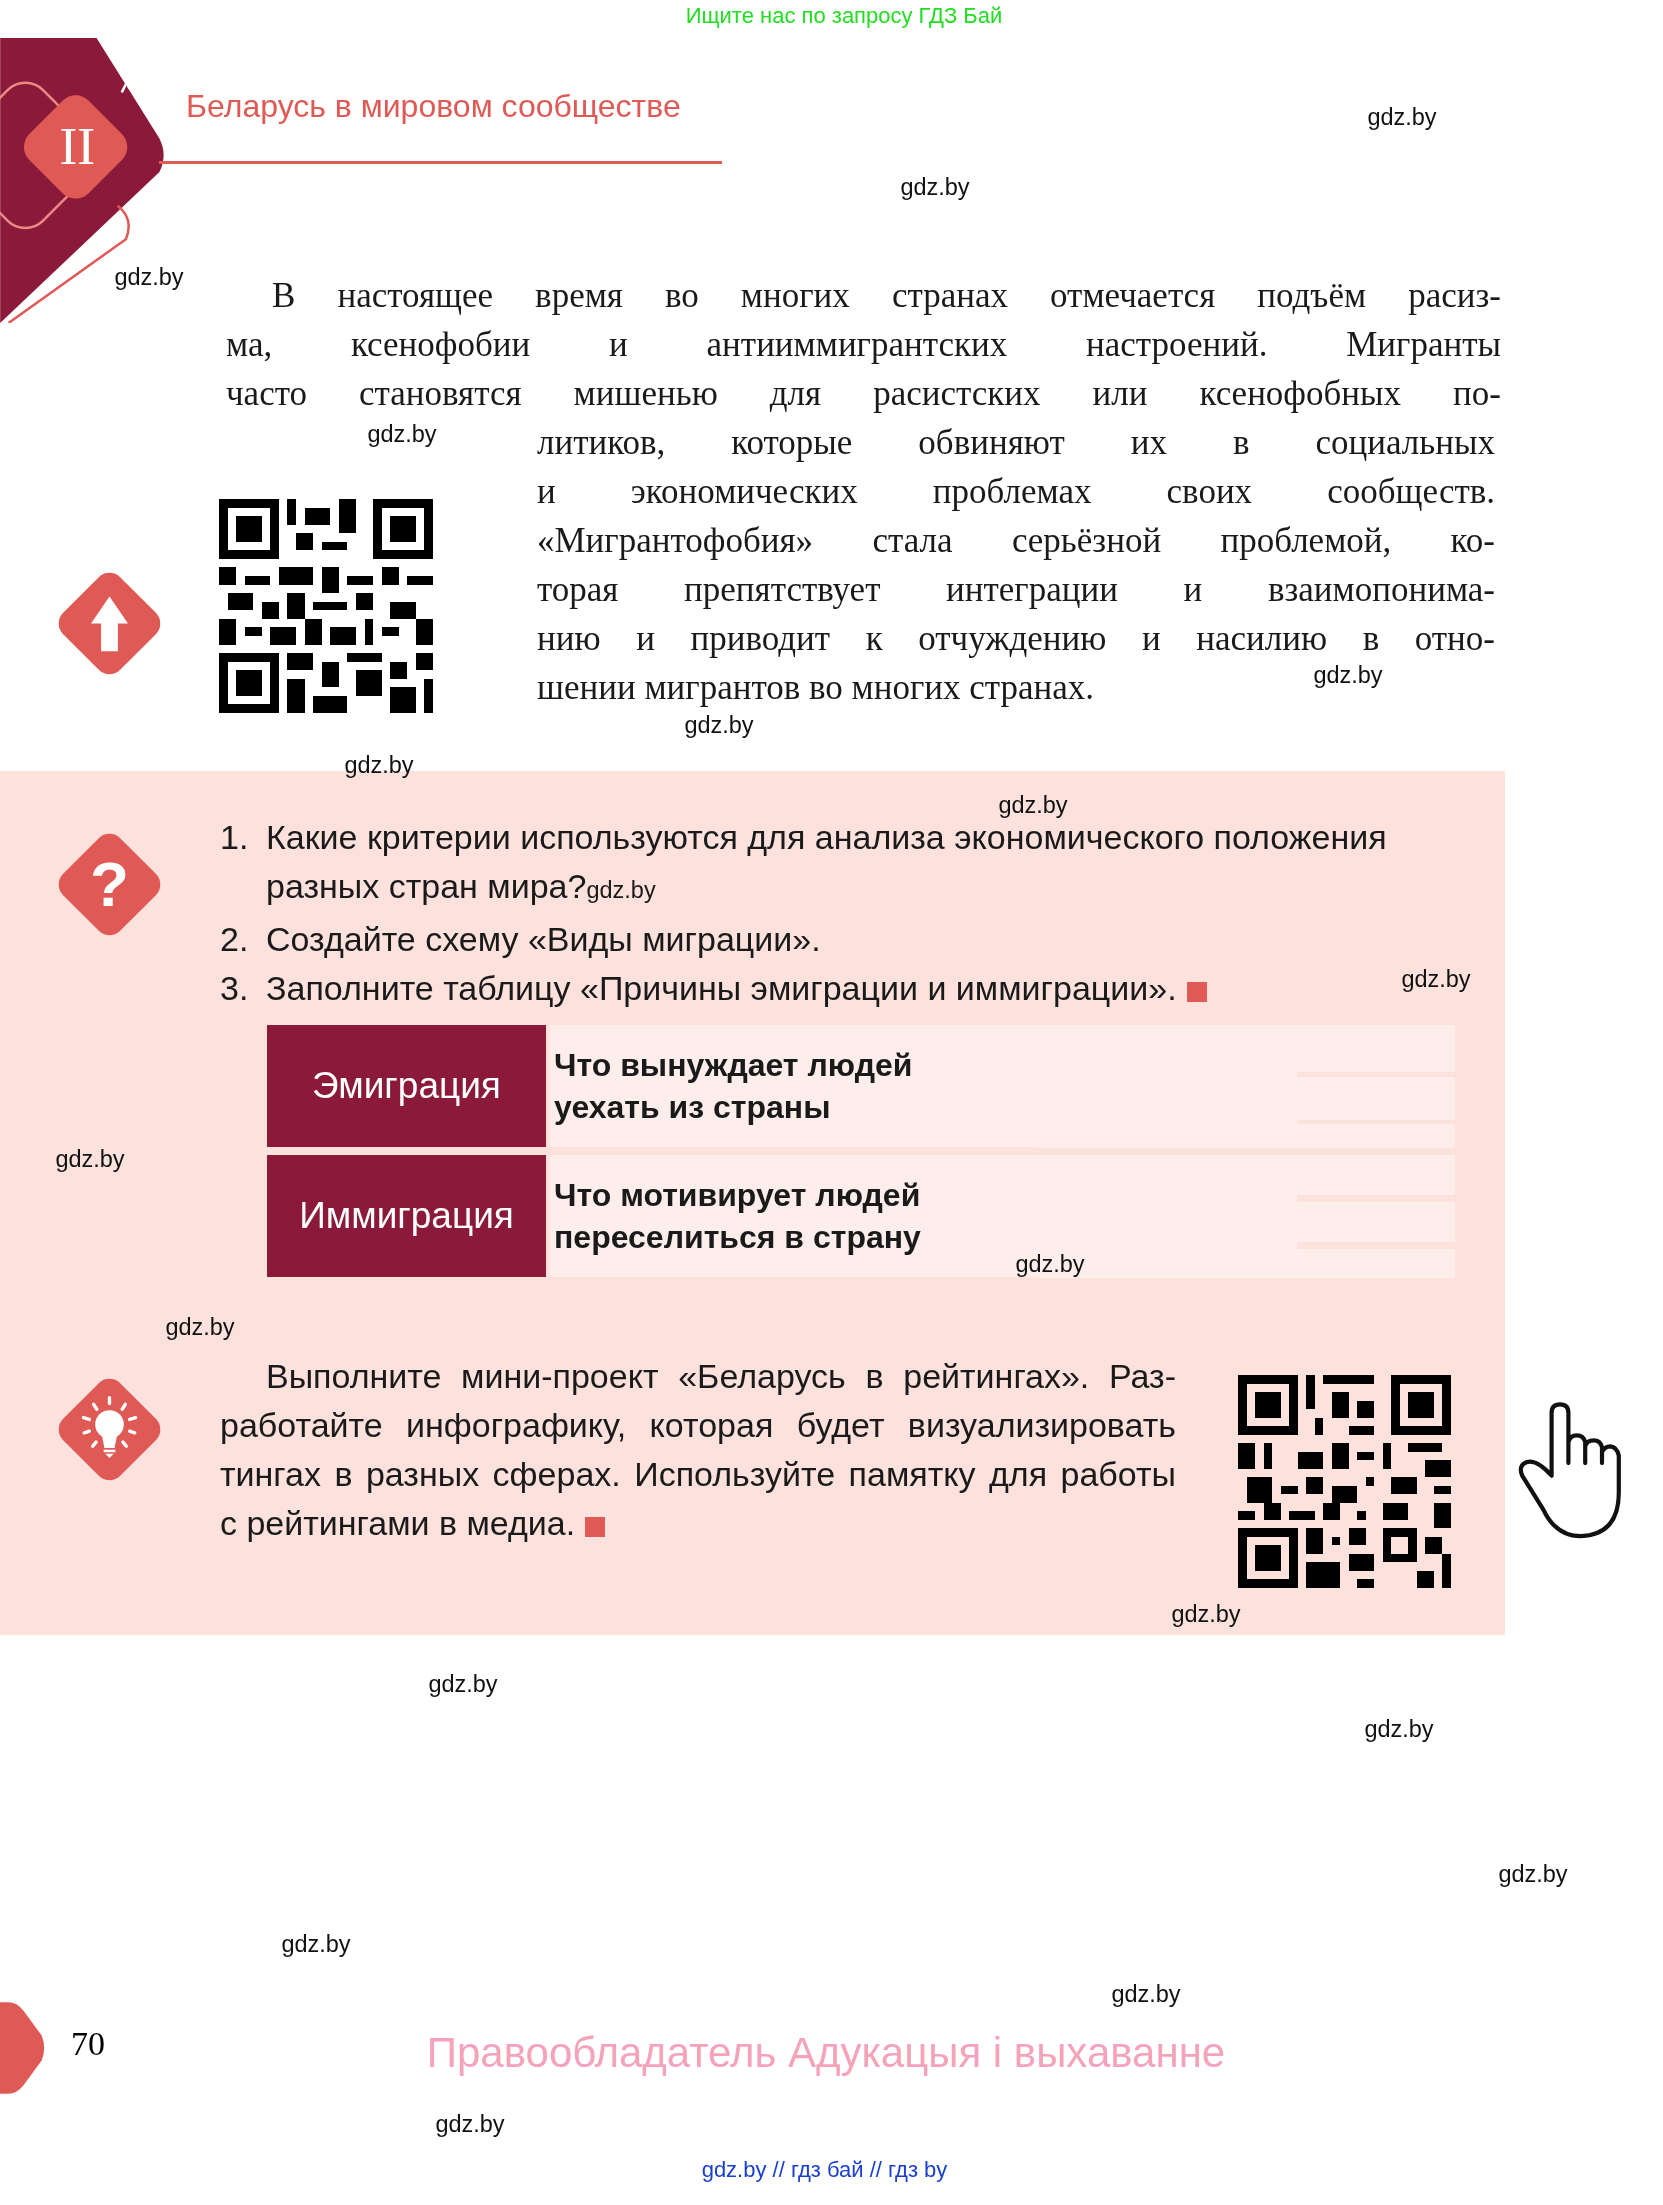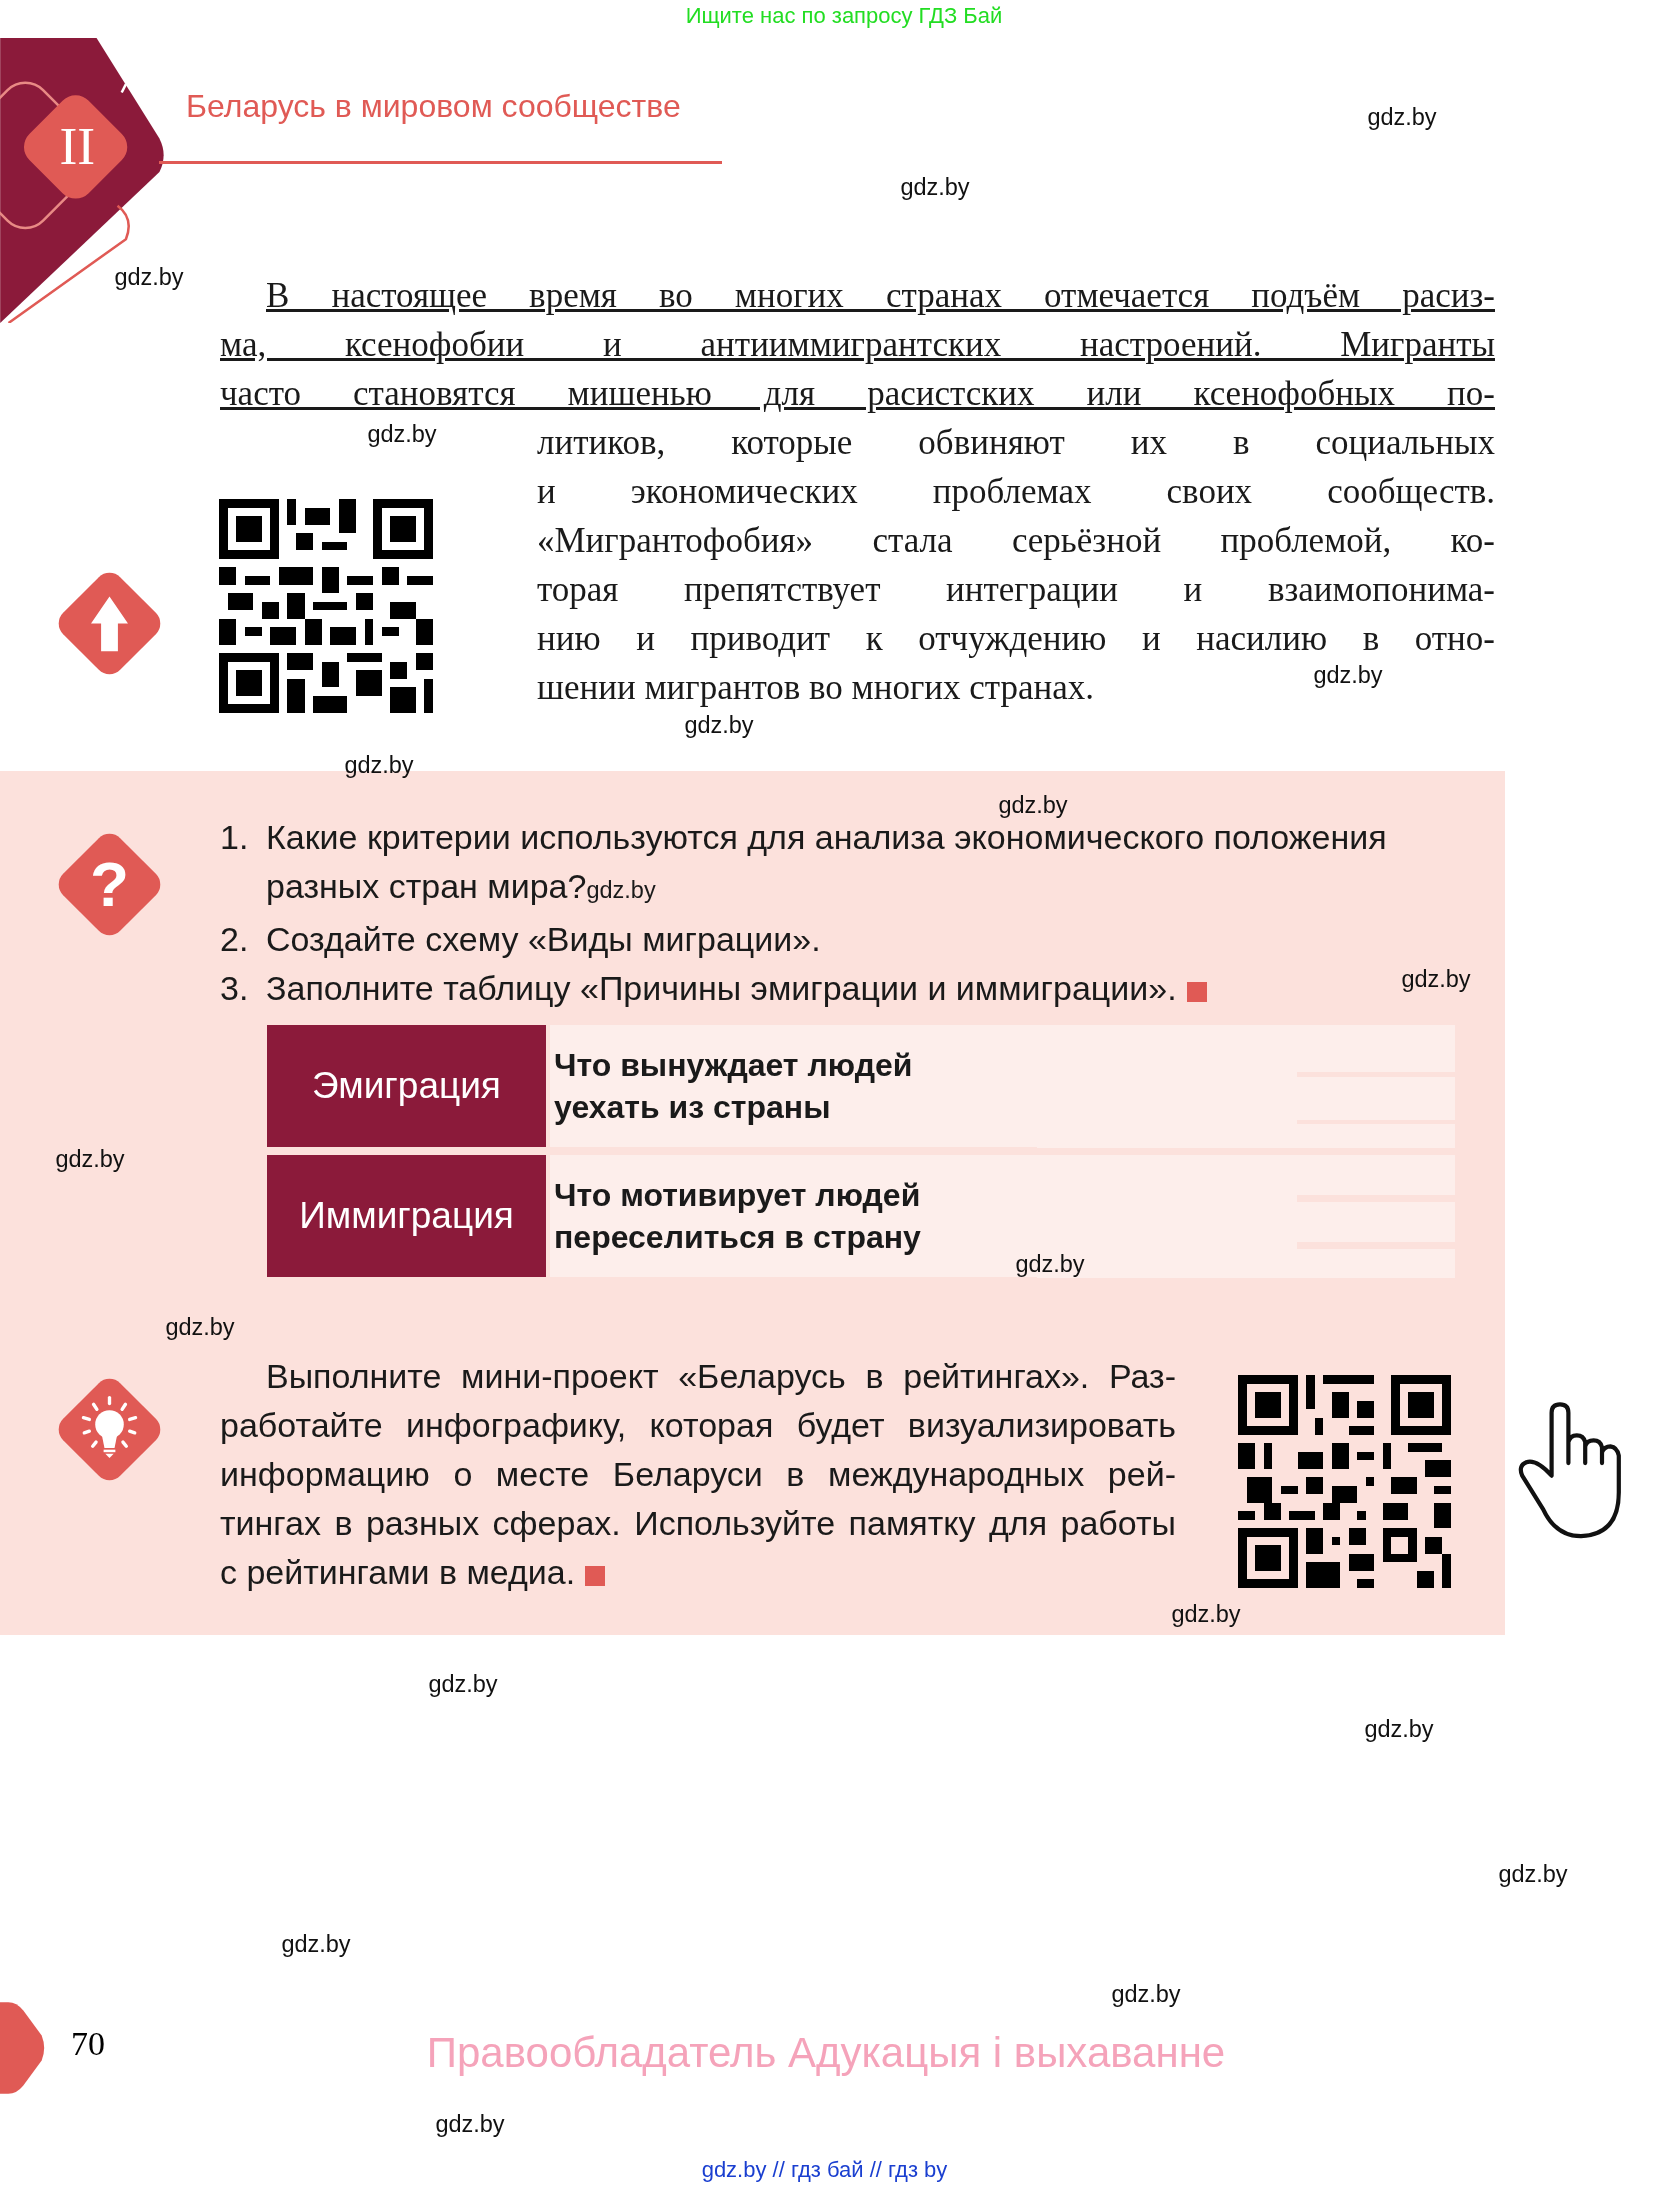--- a/index.html
+++ b/index.html
@@ -3,21 +3,21 @@
 <meta charset="utf-8">
 <style>
   html, body { margin:0; padding:0; }
   body { width:1664px; height:2205px; position:relative; background:#ffffff; overflow:hidden; font-family:"Liberation Sans", sans-serif; color:#1a1a1a; }
   .abs { position:absolute; }
   .top-banner { left:12px; width:1664px; top:3.4px; text-align:center; color:#22dd22; font-size:22px; }
   .header-shape { left:0; top:38px; width:168px; height:285px; }
   .chapter-title { left:186px; top:88px; font-size:32px; color:#e05a55; white-space:nowrap; }
   .title-line { left:159px; top:161px; width:563px; height:2.5px; background:#e05a55; }
   .body-text { font-family:"Liberation Serif","DejaVu Serif", serif; font-size:35px; line-height:49px; color:#1a1a1a; text-align:justify; }
-  .para-top { left:220px; top:271px; width:1275px;text-decoration:underline; }
+  .para-top { left:226px; top:271px; width:1275px; }
   .para-line { display:block; text-align:justify; text-align-last:justify; white-space:nowrap; }
   .para-line.last { text-align-last:left; }
   .indent { padding-left:46px; }
   .para-wrap { left:537px; top:418px; width:958px; }
   .diamond { width:121px; height:121px; }
   .qr { background:#fff; }
   .panel { left:0; top:771px; width:1505px; height:864px; background:#fce1dc; }
   .q-list { left:220px; top:813px; width:1241px; font-size:34px; line-height:49px; }
   .q-item { position:relative; padding-left:46px; }
   .q-num { position:absolute; left:0; top:0; }
@@ -186,21 +186,20 @@
     <line x1="42" y1="76" x2="48" y2="74"></line>
     <line x1="102" y1="76" x2="96" y2="74"></line>
     <line x1="52" y1="92" x2="56" y2="87"></line>
     <line x1="92" y1="92" x2="88" y2="87"></line>
   </g>
 </svg>
 
 <div class="abs mini-text">
   <span class="mini-line" style="padding-left:46px;">Выполните мини-проект «Беларусь в рейтингах». Раз-</span>
   <span class="mini-line">работайте инфографику, которая будет визуализировать</span>
-  <span class="mini-line">информацию о месте Беларуси в международных рей-</span>
   <span class="mini-line">тингах в разных сферах. Используйте памятку для работы</span>
   <span class="mini-line last"><span>с рейтингами в медиа.</span><span class="end-square"></span></span>
 </div>
 
 <svg class="abs qr" style="left:1238px;top:1375px;width:213px;height:213px;" viewBox="0 0 25 25" shape-rendering="crispEdges">
   <rect width="25" height="25" fill="#fce1dc"></rect>
   <g fill="#000">
     <rect x="0" y="0" width="7" height="7"></rect>
       <rect x="1" y="1" width="5" height="5" fill="#fce1dc"></rect>
       <rect x="2" y="2" width="3" height="3"></rect>

